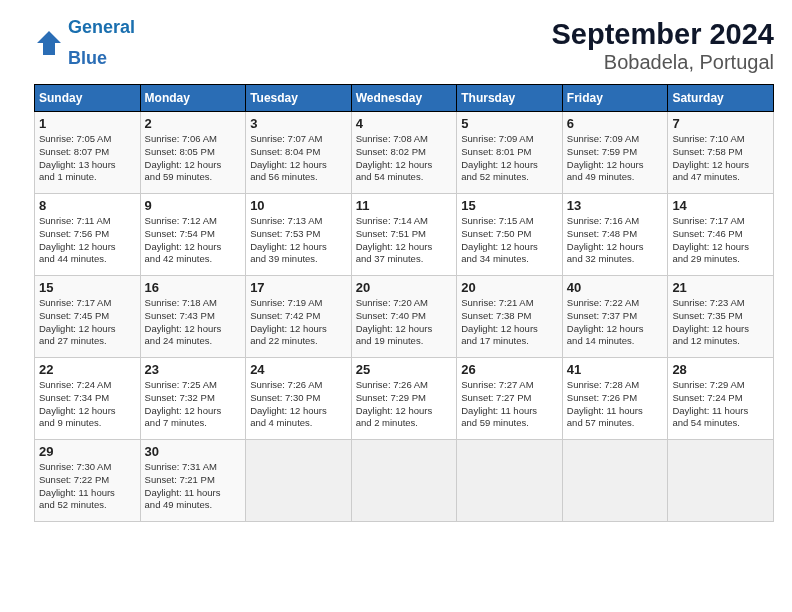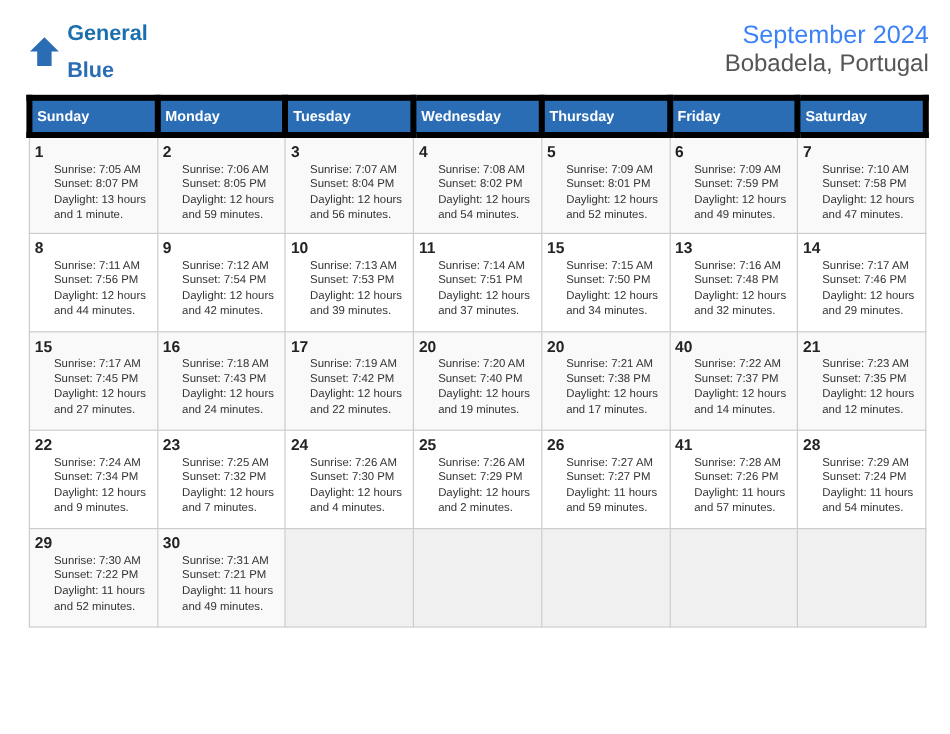--- a/index.html
+++ b/index.html
@@ -5,21 +5,21 @@
     * { margin: 0; padding: 0; box-sizing: border-box; }
     body {
       font-family: Arial, sans-serif;
       background: #fff;
       width: 792px;
       height: 612px;
       overflow: hidden;
     }
     .page {
       width: 792px;
-      padding: 18px 18px 10px 22px;
+      padding: 18px 18px 10px 34px;
     }
     .header {
       display: flex;
       justify-content: space-between;
       align-items: flex-start;
       margin-bottom: 10px;
     }
     .logo {
       display: flex;
       align-items: center;
@@ -35,41 +35,41 @@
       color: #1a6faf;
     }
     .logo-icon {
       width: 30px;
       height: 30px;
     }
     .title-block {
       text-align: right;
     }
     .month-title {
-      font-size: 21px;
-      font-weight: normal;
-      color: #3b82f6;
+      font-size: 29px;
+      font-weight: bold;
+      color: #0f172a;
     }
     .location {
       font-size: 20px;
       color: #555;
     }
     table {
       width: 100%;
       border-collapse: collapse;
       font-size: 10.5px;
     }
     thead tr th {
       background: #2a6db5;
       color: #fff;
       padding: 6px 4px;
       text-align: left;
       font-size: 12px;
       font-weight: bold;
-      border: 5px solid #000000;
+      border: 1px solid #000000;
     }
     tbody tr td {
       border: 1px solid #ccc;
       vertical-align: top;
       padding: 4px 4px;
       width: 14.28%;
       height: 82px;
       background: #fff;
     }
     tbody tr:nth-child(odd) td {
@@ -79,21 +79,20 @@
       font-size: 13px;
       font-weight: bold;
       display: block;
       margin-bottom: 2px;
       color: #222;
     }
     .day-info {
       font-size: 9.5px;
       color: #333;
       line-height: 1.35;
-      margin-left: 16px;
     }
     td.empty {
       background: #f0f0f0 !important;
     }
   </style>
 </head>
 <body>
 
 <div class="page">
   <div class="header">

